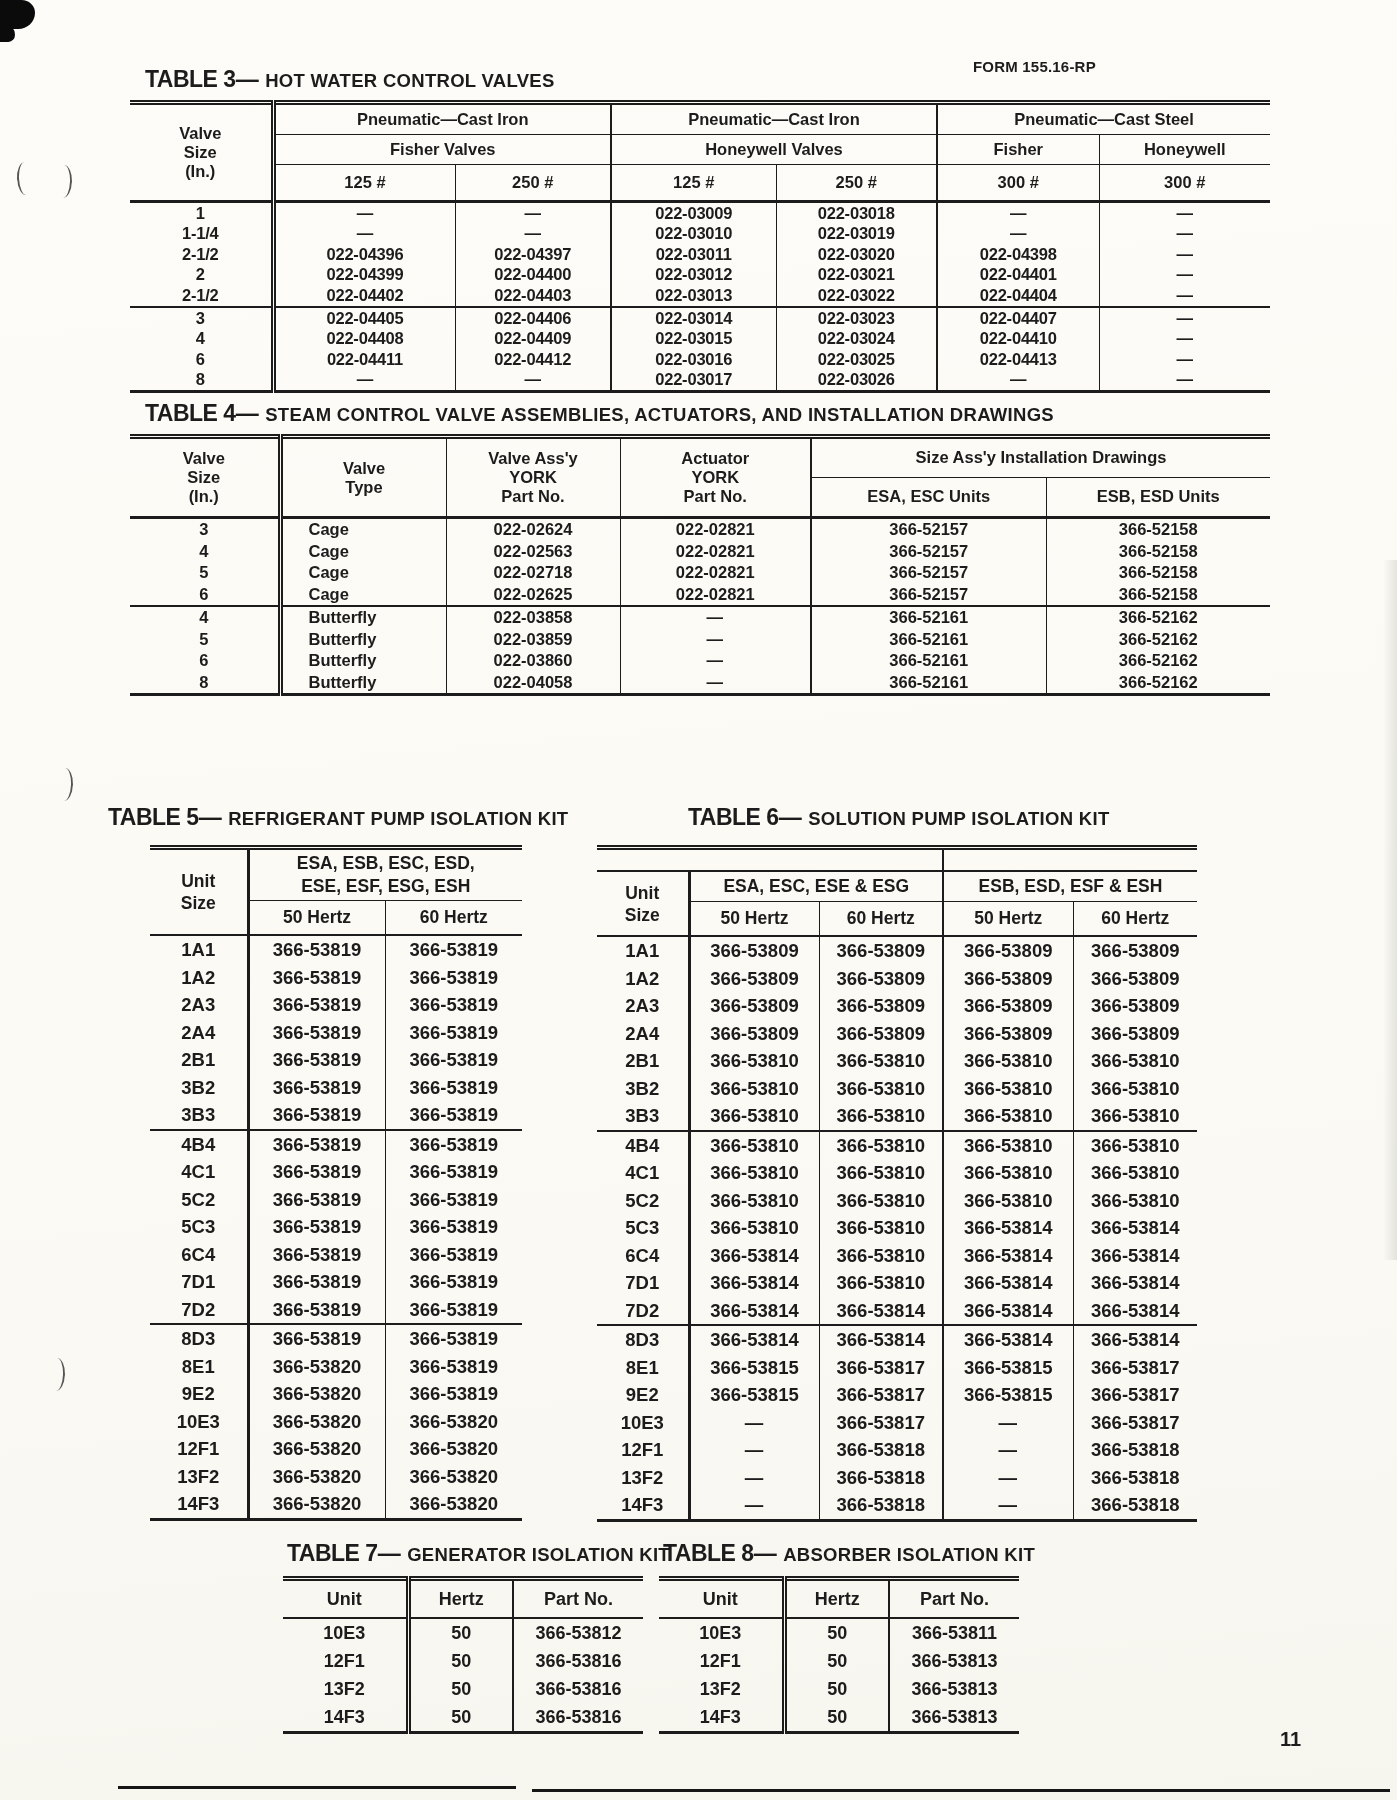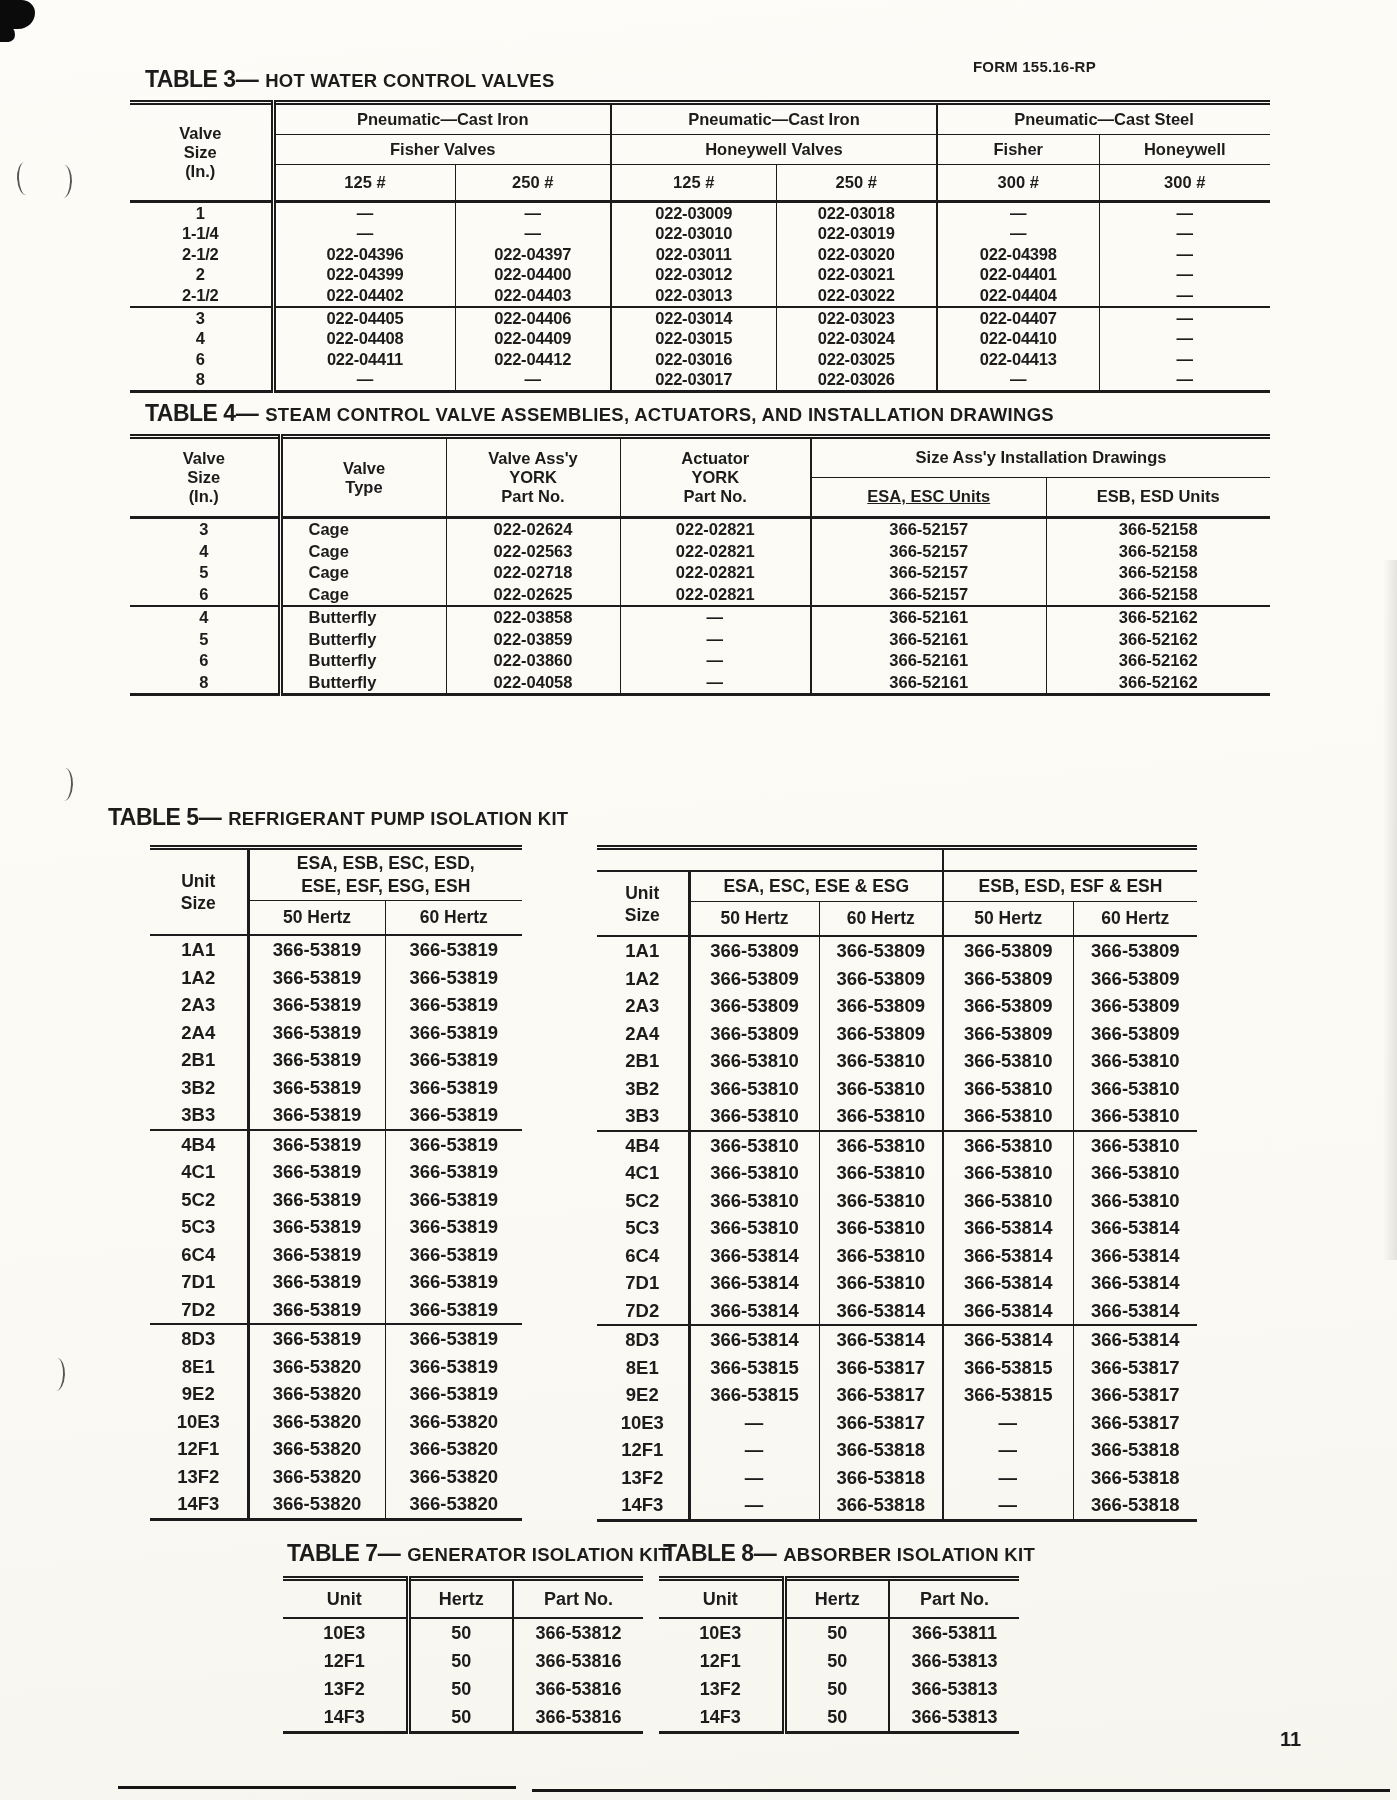--- a/index.html
+++ b/index.html
@@ -52,21 +52,21 @@
   
   #t4{left:130px; top:434px; width:1140px;}
   #t4 th{font-size:16.5px;}
   #t4 .vhead{height:77px;}
   #t4 .grp{height:38px; border-bottom:1.5px solid var(--ink);}
   #t4 .sub{height:38px;}
   #t4 tr:first-child th:nth-child(2){border-left:5px double var(--ink);}
   #t4 tr:first-child th:nth-child(3){border-left:1.5px solid var(--ink);}
   #t4 tr:first-child th:nth-child(4){border-left:1.5px solid var(--ink);text-align:center;}
   #t4 tr:first-child th:nth-child(5){border-left:2.5px solid var(--ink);}
-  #t4 tr:nth-child(2) .sub:nth-child(1){border-left:2.5px solid var(--ink);text-decoration:underline;}
+  #t4 tr:nth-child(2) .sub:nth-child(1){border-left:2.5px solid var(--ink);}
   #t4 tr:nth-child(2) .sub:nth-child(2){border-left:1.5px solid var(--ink);}
   #t4 tbody td{height:21.5px; font-size:16.5px;}
   #t4 tbody tr:first-child td{border-top:3px solid var(--ink);}
   #t4 tbody td:nth-child(2){border-left:5px double var(--ink); text-align:left; padding-left:26px;}
   #t4 tbody td:nth-child(3){border-left:1.5px solid var(--ink);}
   #t4 tbody td:nth-child(4){border-left:1.5px solid var(--ink);}
   #t4 tbody td:nth-child(5){border-left:2.5px solid var(--ink);}
   #t4 tbody td:nth-child(6){border-left:1.5px solid var(--ink);}
   
   #t5{left:150px; top:845px; width:372px;}
@@ -494,20 +494,23 @@
           <td>366-53820</td>
         </tr>
         <tr>
           <td>14F3</td>
           <td>366-53820</td>
           <td>366-53820</td>
         </tr>
       </tbody>
   </table>
 
+  <div class="tt" style="left:688px;top:804px">
+    <span class="pre">TABLE 6—</span><span class="nm">SOLUTION PUMP ISOLATION KIT</span>
+  </div>
   <table id="t6">
     <colgroup>
         <col style="width:92px">
         <col style="width:130px">
         <col style="width:124px">
         <col style="width:130px">
         <col style="width:124px">
       </colgroup>
     <thead>
       <tr>

